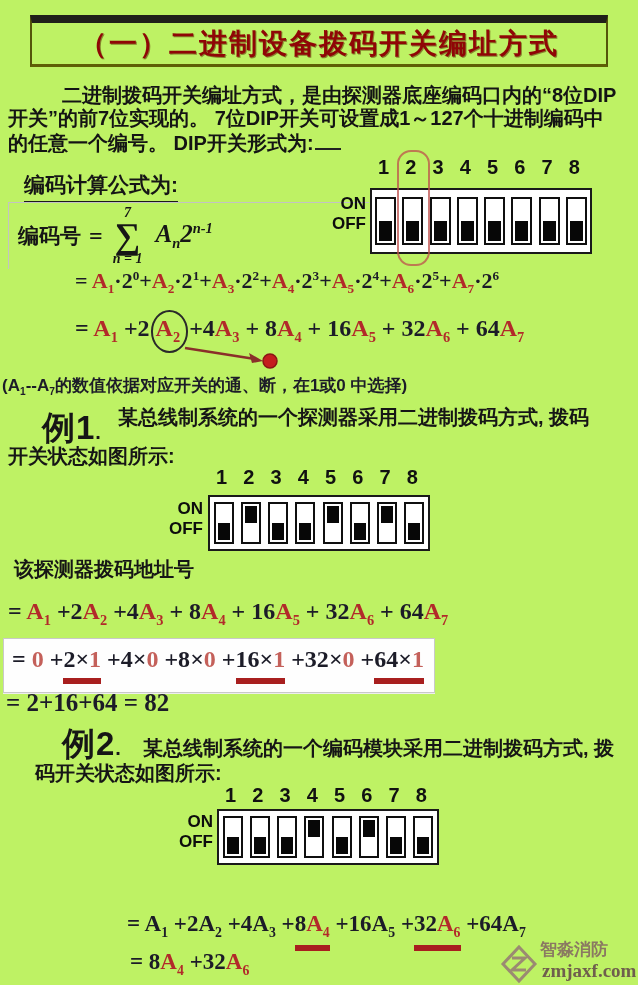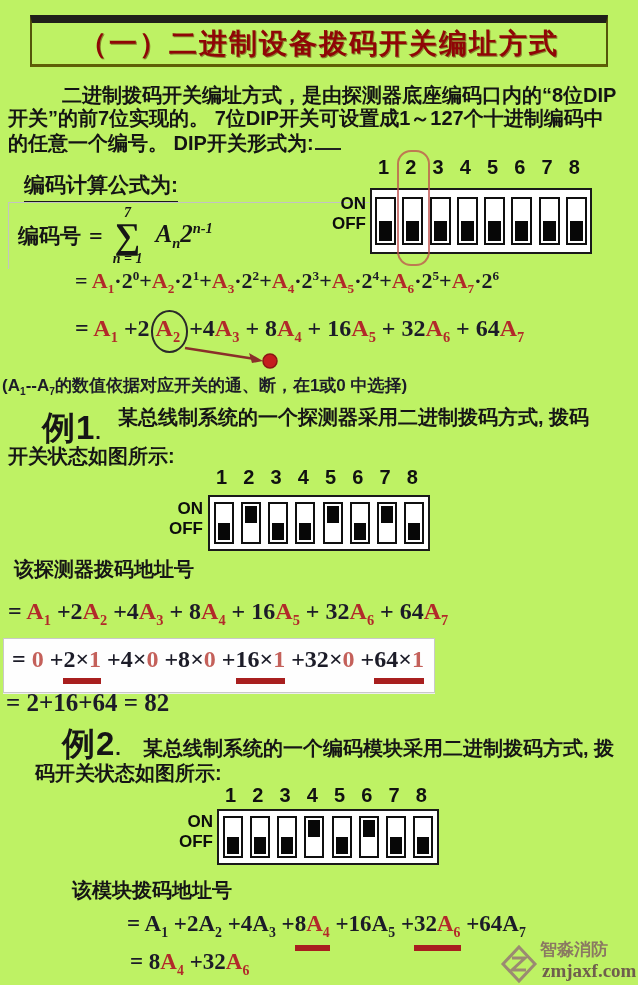--- a/index.html
+++ b/index.html
@@ -257,21 +257,20 @@
         </div>
         <div class="sw off">
           <i></i>
         </div>
         <div class="sw off">
           <i></i>
         </div>
       </div>
   </div>
 
-  <div class="addr-label" style="left:72px;top:877px;">该模块拨码地址号</div>
   <div class="eq" style="left:127px;top:910px;font-size:23px;"><span class="c-k">= A</span><sub class="c-k">1</sub><span class="c-k"> +2A</span><sub class="c-k">2</sub><span class="c-k"> +4A</span><sub class="c-k">3</sub><span class="c-k"> +</span><span class="ul"><span class="c-k">8</span><span class="c-r">A</span><sub class="c-r">4</sub></span><span class="c-k"> +16A</span><sub class="c-k">5</sub><span class="c-k"> +</span><span class="ul"><span class="c-k">32</span><span class="c-r">A</span><sub class="c-r">6</sub></span><span class="c-k"> +64A</span><sub class="c-k">7</sub></div>
   <div class="eq" style="left:130px;top:948px;font-size:23px;"><span class="c-k">= 8</span><span class="c-r">A</span><sub class="c-r">4</sub><span class="c-k"> +32</span><span class="c-r">A</span><sub class="c-r">6</sub></div>
 
   <div class="watermark">
     <svg class="wm-logo" width="38" height="40" viewBox="0 0 38 40">
       <g stroke="#9b8a72" fill="none" stroke-width="3">
         <path d="M19 3 L35 20 L19 37 L3 20 Z"></path>
         <path d="M12 14 L25 14 L12 26 L26 26"></path>
       </g>
     </svg>

